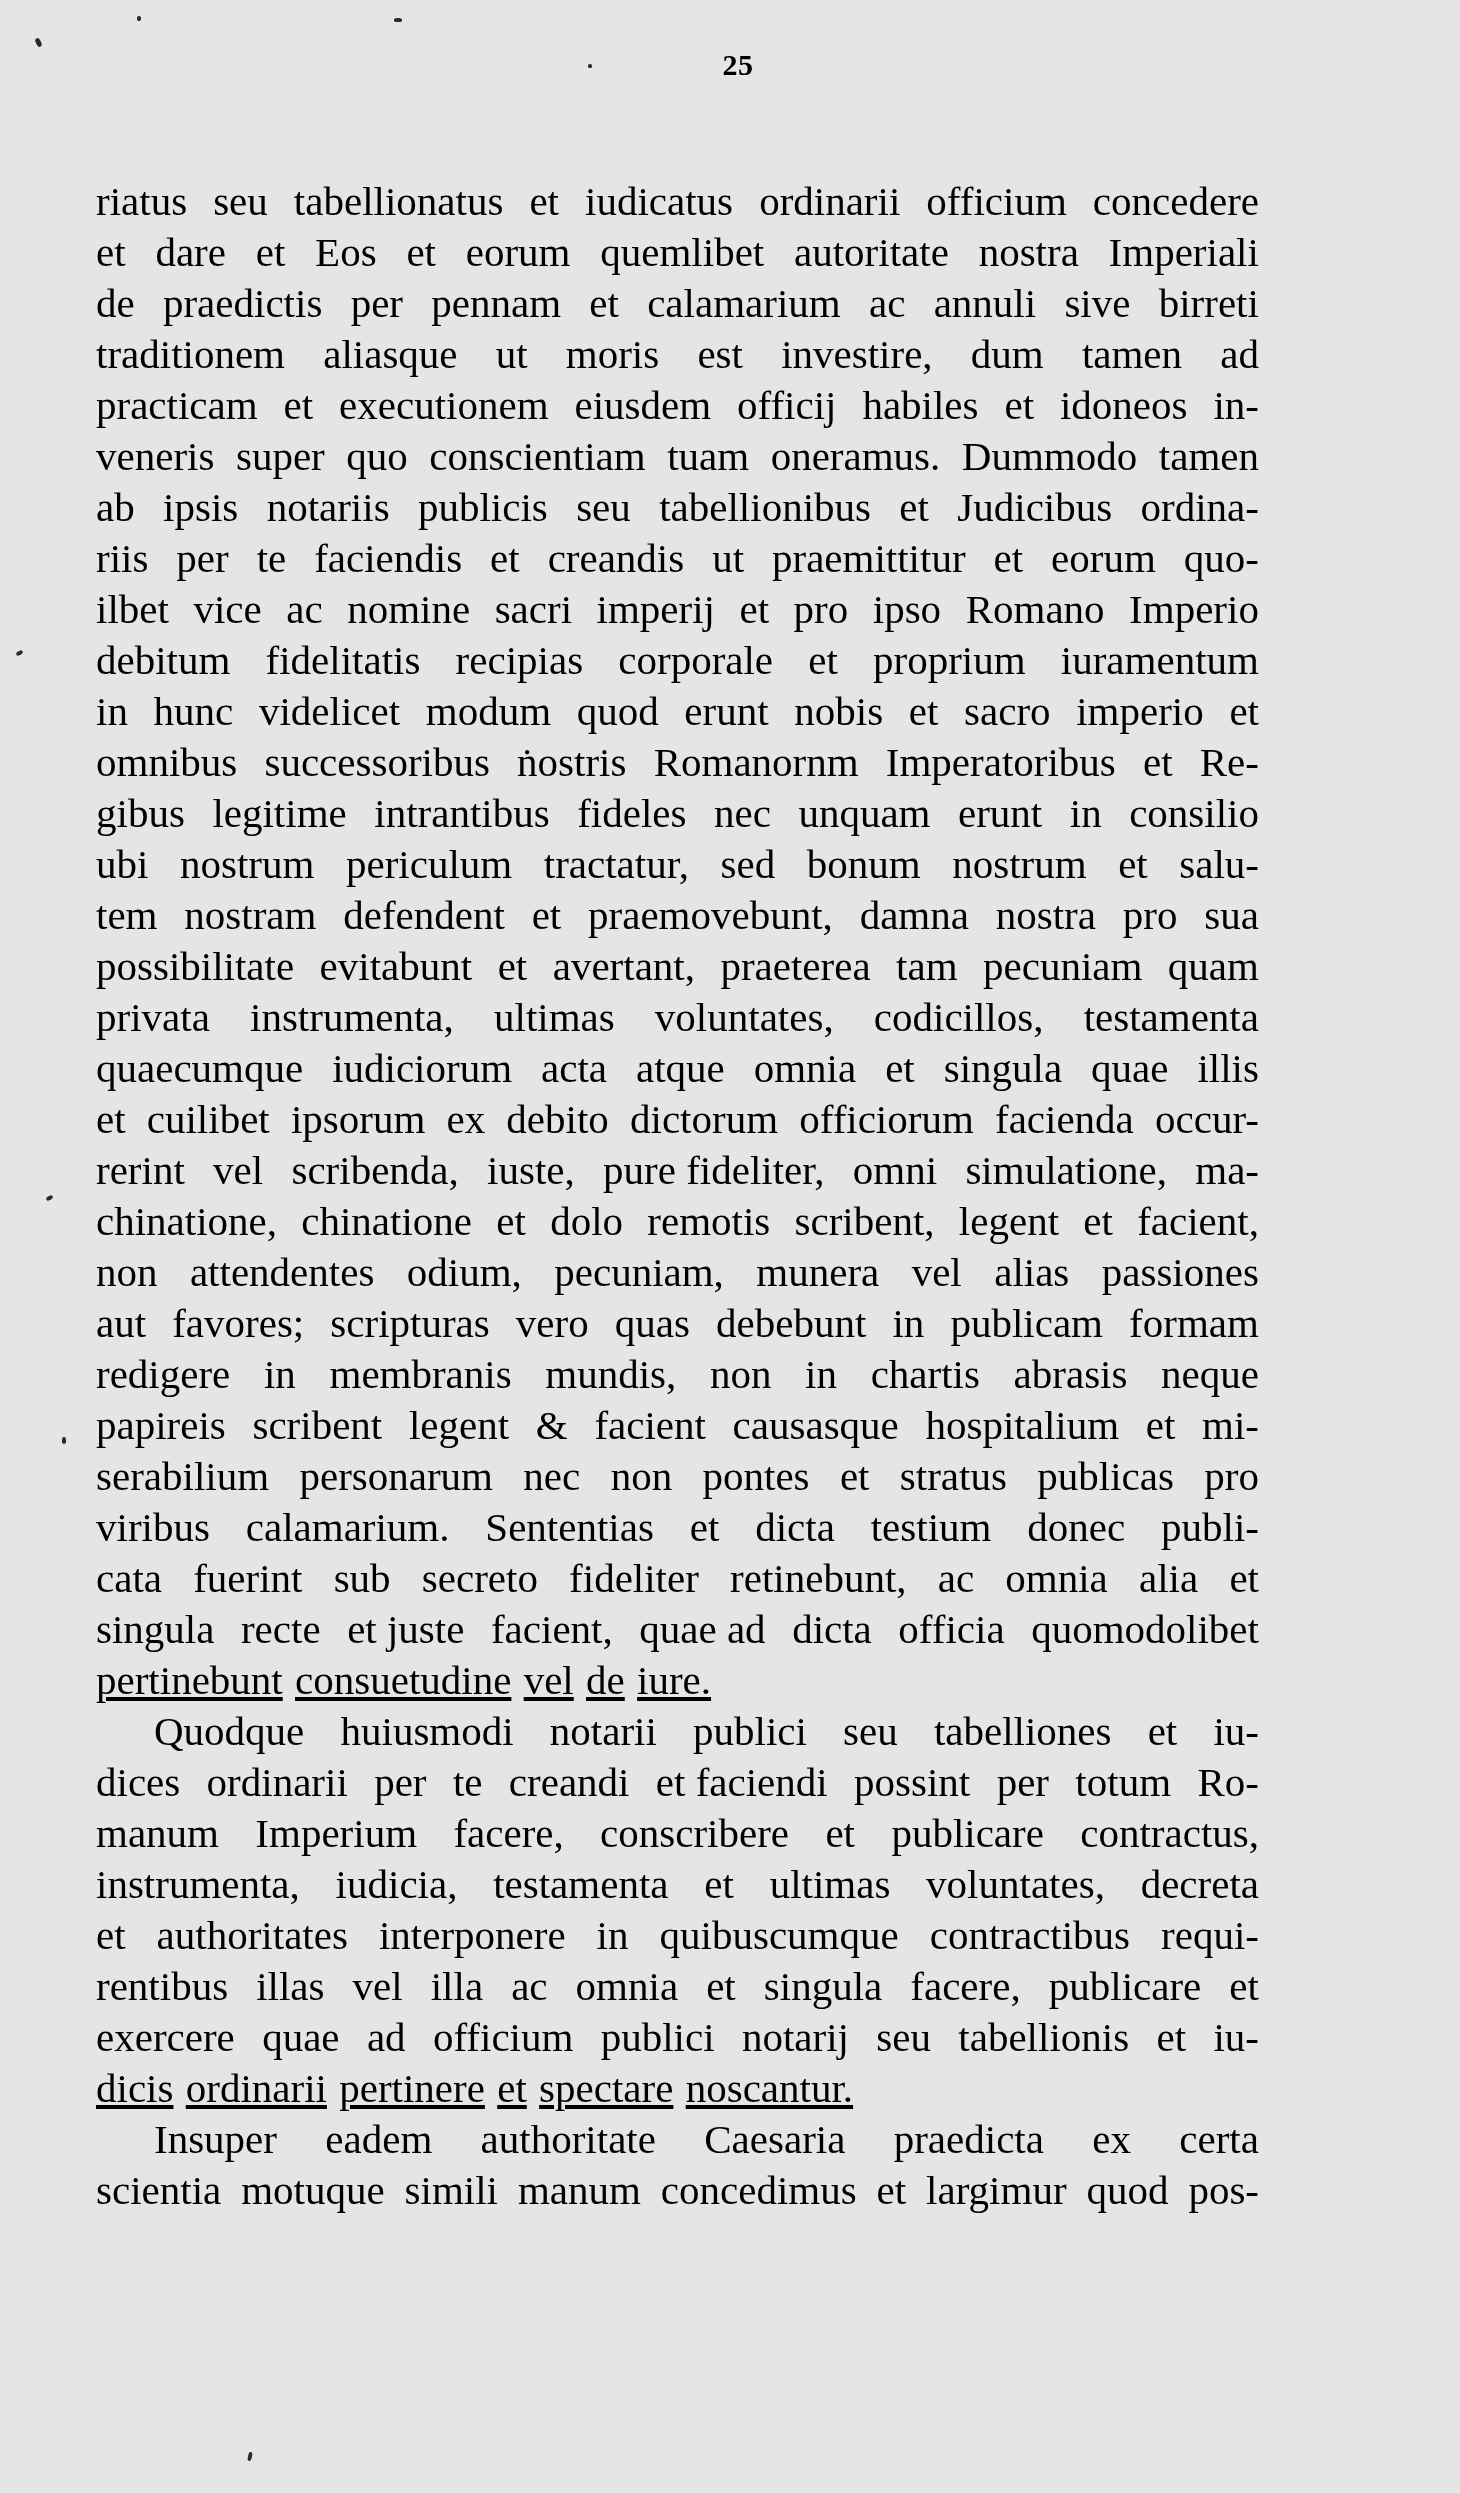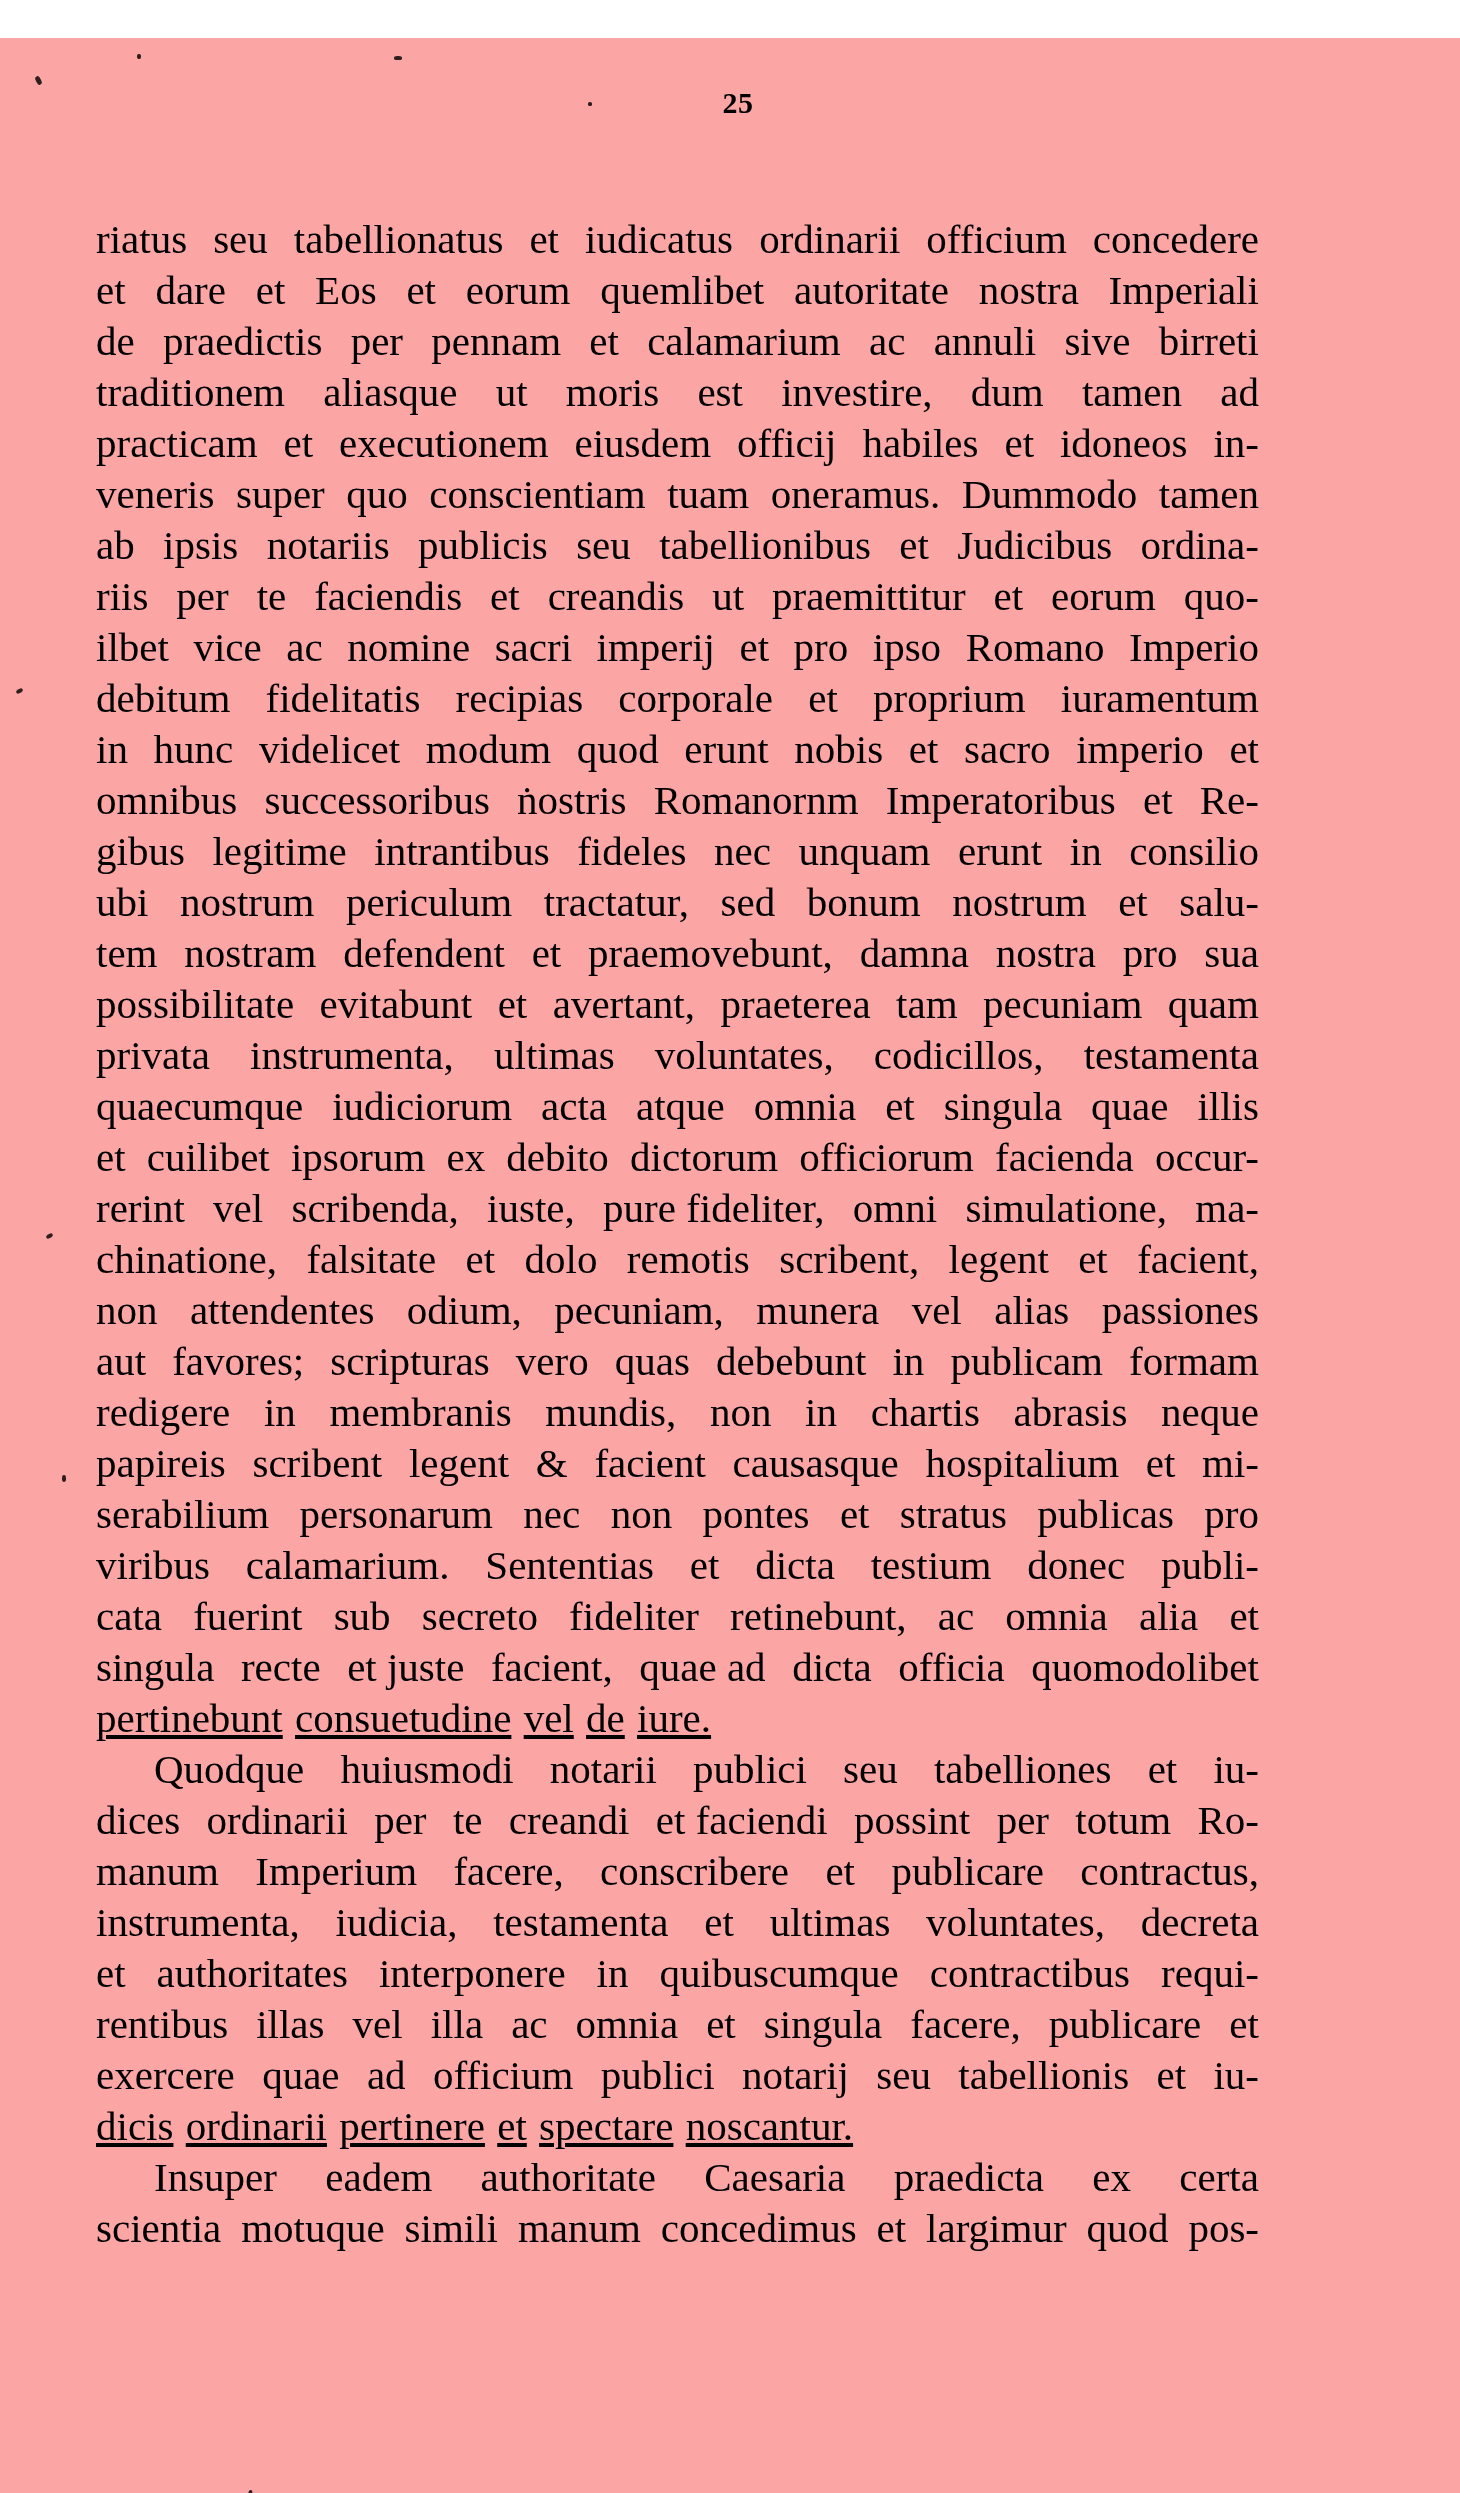--- a/index.html
+++ b/index.html
@@ -13,22 +13,21 @@
     position: relative;
     font-family: "Liberation Serif", "DejaVu Serif", serif;
     color: #000000;
     overflow: hidden;
   }
 
   
   #page-scan {
     position: absolute;
     inset: 0;
-    background: #fca5a5;
-    margin-top: 38px;
+    background: #e5e5e5;
   }
 
   
   #page-folio {
     position: absolute;
     top: 48px;
     left: 0;
     width: 1460px;
     text-align: center;
     font-size: 30px;
@@ -307,21 +306,21 @@
           <span>vel</span>
           <span>scribenda,</span>
           <span>iuste,</span>
           <span>pure fideliter,</span>
           <span>omni</span>
           <span>simulatione,</span>
           <span>ma-</span>
         </div>
         <div class="line">
           <span>chinatione,</span>
-          <span>falsitate</span>
+          <span>chinatione</span>
           <span>et</span>
           <span>dolo</span>
           <span>remotis</span>
           <span>scribent,</span>
           <span>legent</span>
           <span>et</span>
           <span>facient,</span>
         </div>
         <div class="line">
           <span>non</span>

